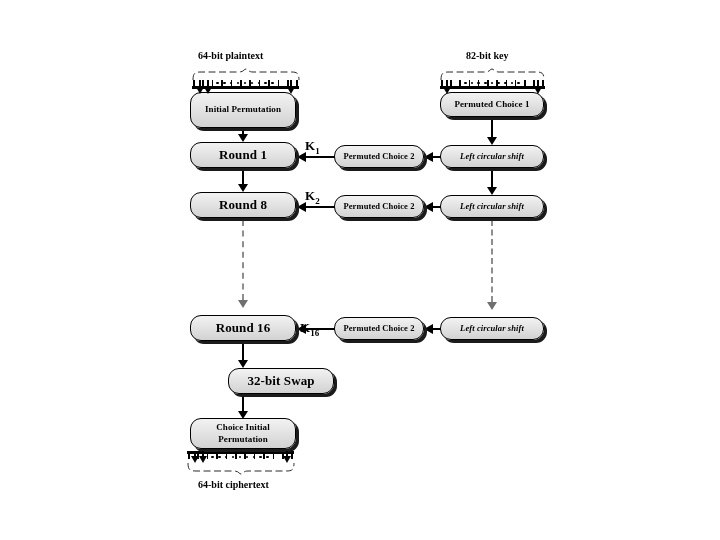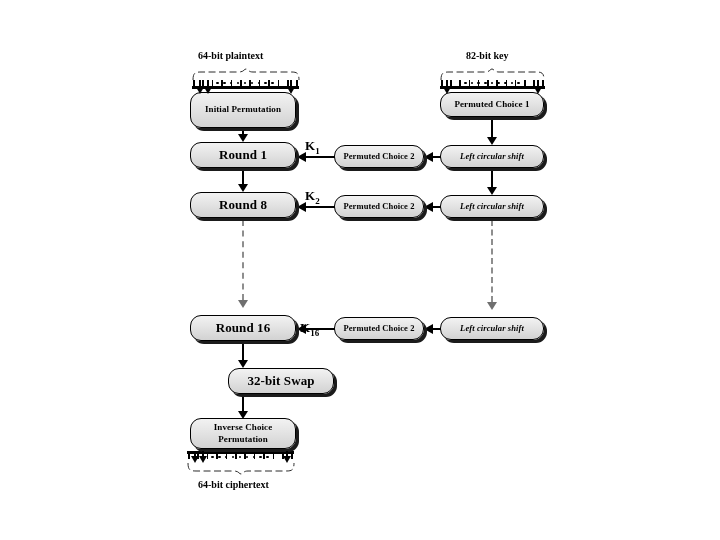--- a/index.html
+++ b/index.html
@@ -251,21 +251,21 @@
 
   <div class="node big" style="left:190px; top:142px; width:106px; height:26px;">Round 1</div>
 
   <div class="node big" style="left:190px; top:192px; width:106px; height:26px;">Round 8</div>
 
   <div class="node big" style="left:190px; top:315px; width:106px; height:26px;">Round 16</div>
 
   <div class="node big" style="left:190px; top:368px; width:106px; height:26px;margin-left:38px;">32-bit Swap</div>
 
   <div class="node medium two-line" style="left:190px; top:418px; width:106px; height:31px; flex-direction:column;">
-    <span>Inverse Choice</span>
+    <span>Choice Initial</span>
     <span>Permutation</span>
   </div>
 
   <div class="node medium" style="left:440px; top:92px; width:104px; height:25px;">Permuted Choice 1</div>
 
   <div class="node small italic" style="left:440px; top:145px; width:104px; height:23px;">Left circular shift</div>
 
   <div class="node small italic" style="left:440px; top:195px; width:104px; height:23px;">Left circular shift</div>
 
   <div class="node small italic" style="left:440px; top:317px; width:104px; height:23px;">Left circular shift</div>

